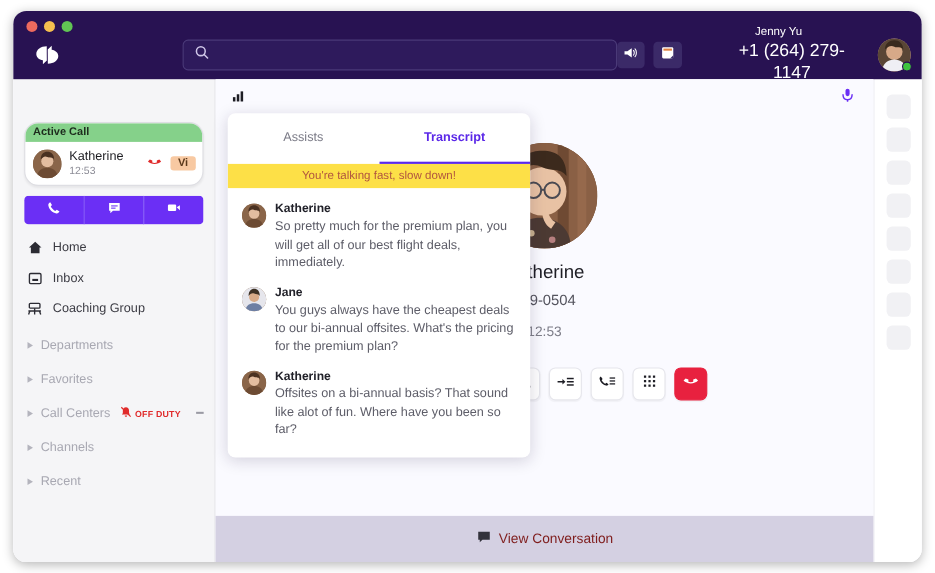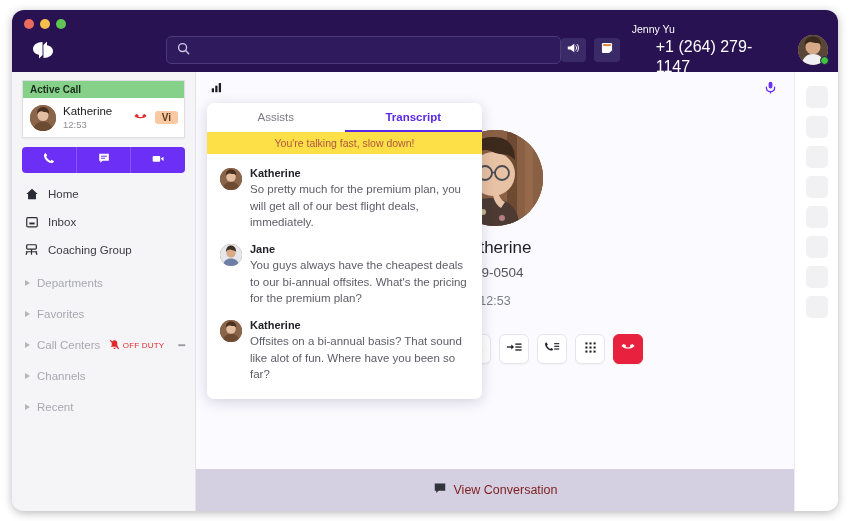--- a/index.html
+++ b/index.html
@@ -65,21 +65,21 @@
   .header-right {
     margin-left: auto;
     display: flex; align-items: center; gap: 8px;
   }
   .hdr-icon-btn {
     width: 26px; height: 24px; border-radius: 4px;
     background: #3b2a68;
     display: flex; align-items: center; justify-content: center;
     cursor: pointer;
   }
-  .user-block { text-align: left; line-height: 1.25; margin-left: 4px; }
+  .user-block { text-align: center; line-height: 1.25; margin-left: 4px; }
   .user-name { color: #ffffff; font-size: 10.5px; }
   .user-phone { color: #ffffff; font-size: 16px; margin-left: 24px; }
   .avatar-wrap { position: relative; width: 30px; height: 30px; margin-left: 6px; }
   .avatar-img {
     width: 30px; height: 30px; border-radius: 50%;
     overflow: hidden; background: #caa58a;
   }
   .presence {
     position: absolute; right: -1px; bottom: 0px;
     width: 9px; height: 9px; border-radius: 50%;
@@ -93,23 +93,24 @@
   .sidebar {
     width: 184px; background: #f5f5f7;
     border-right: 1px solid #e3e3e8;
     padding: 8px 10px 0 10px;
     display: flex; flex-direction: column;
     flex: 0 0 184px;
   }
   .call-card {
     background: #ffffff;
     border: 1px solid #dedee3;
-    border-radius: 0;
+    border-radius: 13px;
     overflow: hidden;
     box-shadow: 0 1px 2px rgba(0,0,0,.06);
+    margin-top: 31px;
   }
   .call-card-header {
     background: #85d18a; color: #1d2b1d;
     font-size: 10px; font-weight: bold;
     padding: 3px 7px;
   }
   .call-card-body {
     display: flex; align-items: center;
     padding: 6px 6px 6px 7px; gap: 7px;
   }
@@ -156,21 +157,21 @@
   .caret {
     width: 0; height: 0;
     border-left: 5px solid #b4b4bd;
     border-top: 3.5px solid transparent;
     border-bottom: 3.5px solid transparent;
   }
   .section-label { font-size: 11.5px; color: #a8a8b2; }
   .duty-badge {
     margin-left: auto; display: flex; align-items: center; gap: 3px;
   }
-  .duty-text { font-size: 8px; font-weight: normal; color: #e02b2b; letter-spacing: .2px; }
+  .duty-text { font-size: 8px; font-weight: bold; color: #e02b2b; letter-spacing: .2px; }
   .drag-handle { margin-left: 7px; color: #9a9aa4; font-size: 11px; line-height: 1; }
 
   
   .main {
     flex: 1; position: relative;
     background: #fafaff;
     display: flex; flex-direction: column; min-width: 0;
   }
   .main-top {
     height: 34px; display: flex; align-items: center;
@@ -216,21 +217,21 @@
 
   
   .transcript-panel {
     position: absolute; left: 11px; top: 31px;
     width: 275px;
     background: #ffffff;
     border-radius: 7px;
     box-shadow: 0 3px 14px rgba(30,20,60,.17);
     overflow: hidden; z-index: 5;
   }
-  .tab-row { display: flex; height: 29px; }
+  .tab-row { display: flex; height: 46px; }
   .tab {
     flex: 1; display: flex; align-items: center; justify-content: center;
     font-size: 11.5px; color: #7b7b87; cursor: pointer;
     border-bottom: 2px solid transparent;
   }
   .tab.active { color: #5b28e8; font-weight: bold; border-bottom-color: #5b28e8; }
   .alert-banner {
     background: #fde047; color: #b1563f;
     font-size: 10.5px; text-align: center;
     padding: 5px 6px;

